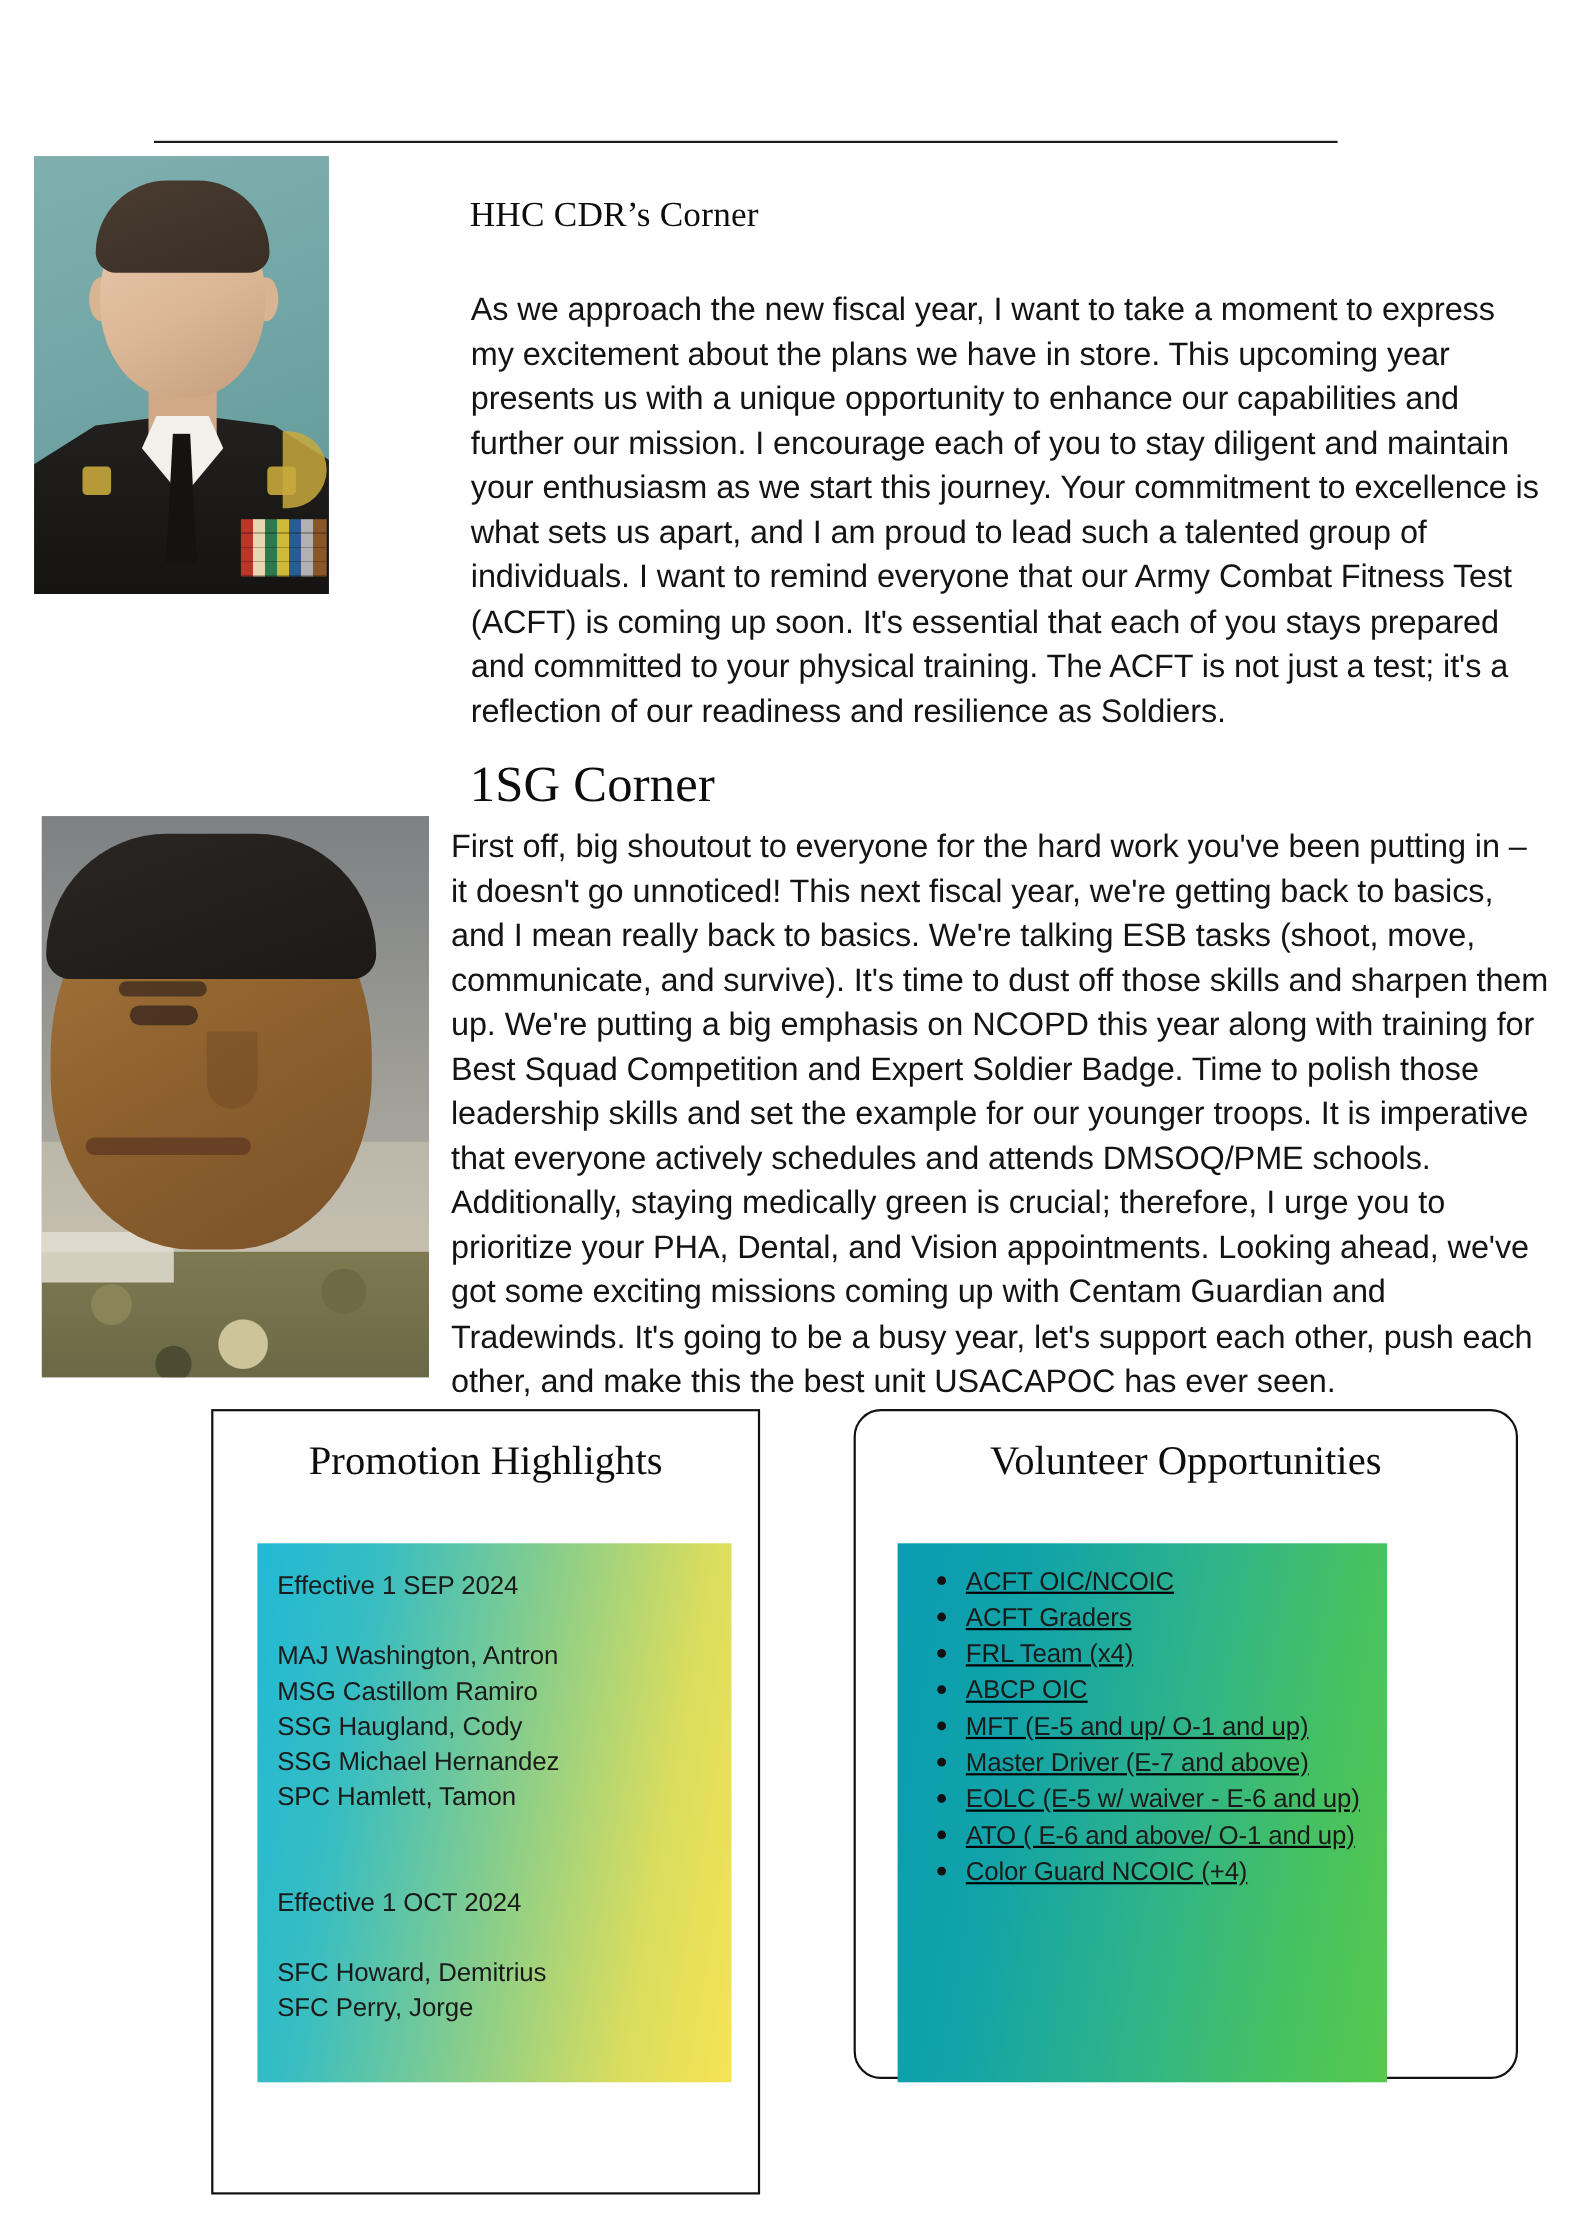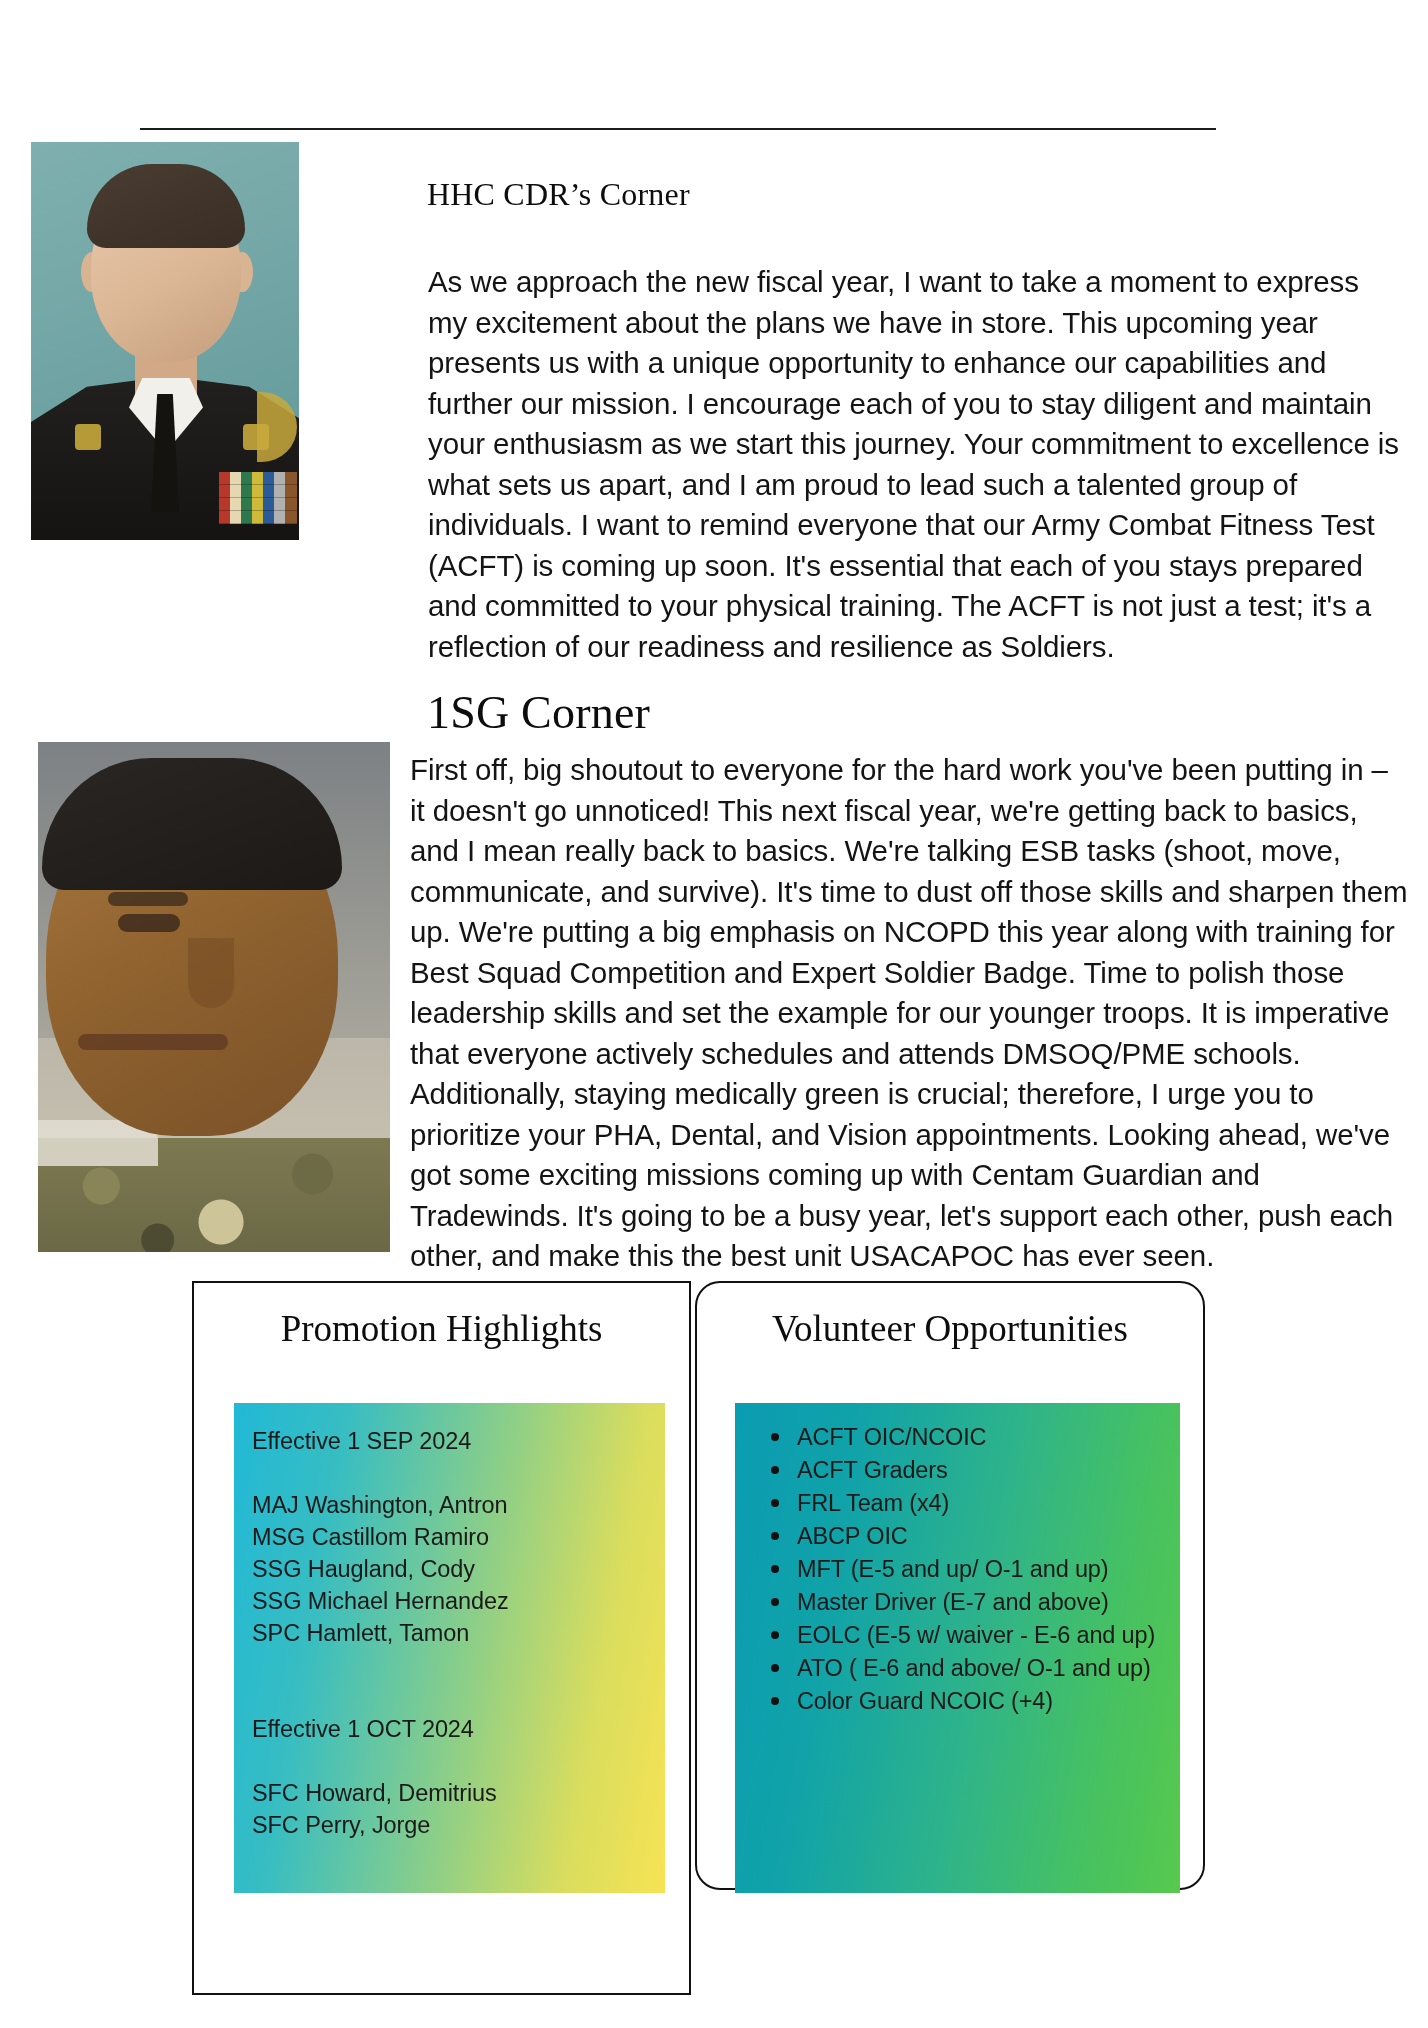--- a/index.html
+++ b/index.html
@@ -60,21 +60,21 @@
   }
 
   
   .panel{
     position:absolute;
     border:2.5px solid #111;
     background:#fff;
     box-sizing:border-box;
   }
   #promo-panel{left:192px;top:1281px;width:499px;height:714px;}
-  #vol-panel{left:695px;top:1281px;width:510px;height:609px;border-radius:25px;}
+  #vol-panel{left:776px;top:1281px;width:604px;height:609px;border-radius:25px;}
 
   .panel-title{
     font-family:"Liberation Serif", serif;
     font-size:37px;font-weight:400;color:#0d0d0d;
     text-align:center;margin-top:24px;white-space:nowrap;
   }
 
   .grad-body{
     position:absolute;left:40px;right:26px;
     box-sizing:border-box;
@@ -94,20 +94,21 @@
   .promo-line{
     font-size:23.5px;line-height:32px;color:#1a1a1a;
     letter-spacing:-0.1px;white-space:nowrap;
   }
   .promo-gap{height:32px;}
   .promo-gap-lg{height:64px;}
 
   .vol-list{
     margin:0;padding:0 18px 0 62px;
     list-style:none;
+    text-decoration:underline;
   }
   .vol-list li{
     position:relative;
     font-size:23.5px;line-height:32px;color:#1a1a1a;
     letter-spacing:-0.15px;
     margin:0 0 1px 0;
   }
   .vol-list li::before{
     content:"";
     position:absolute;left:-26px;top:12px;

